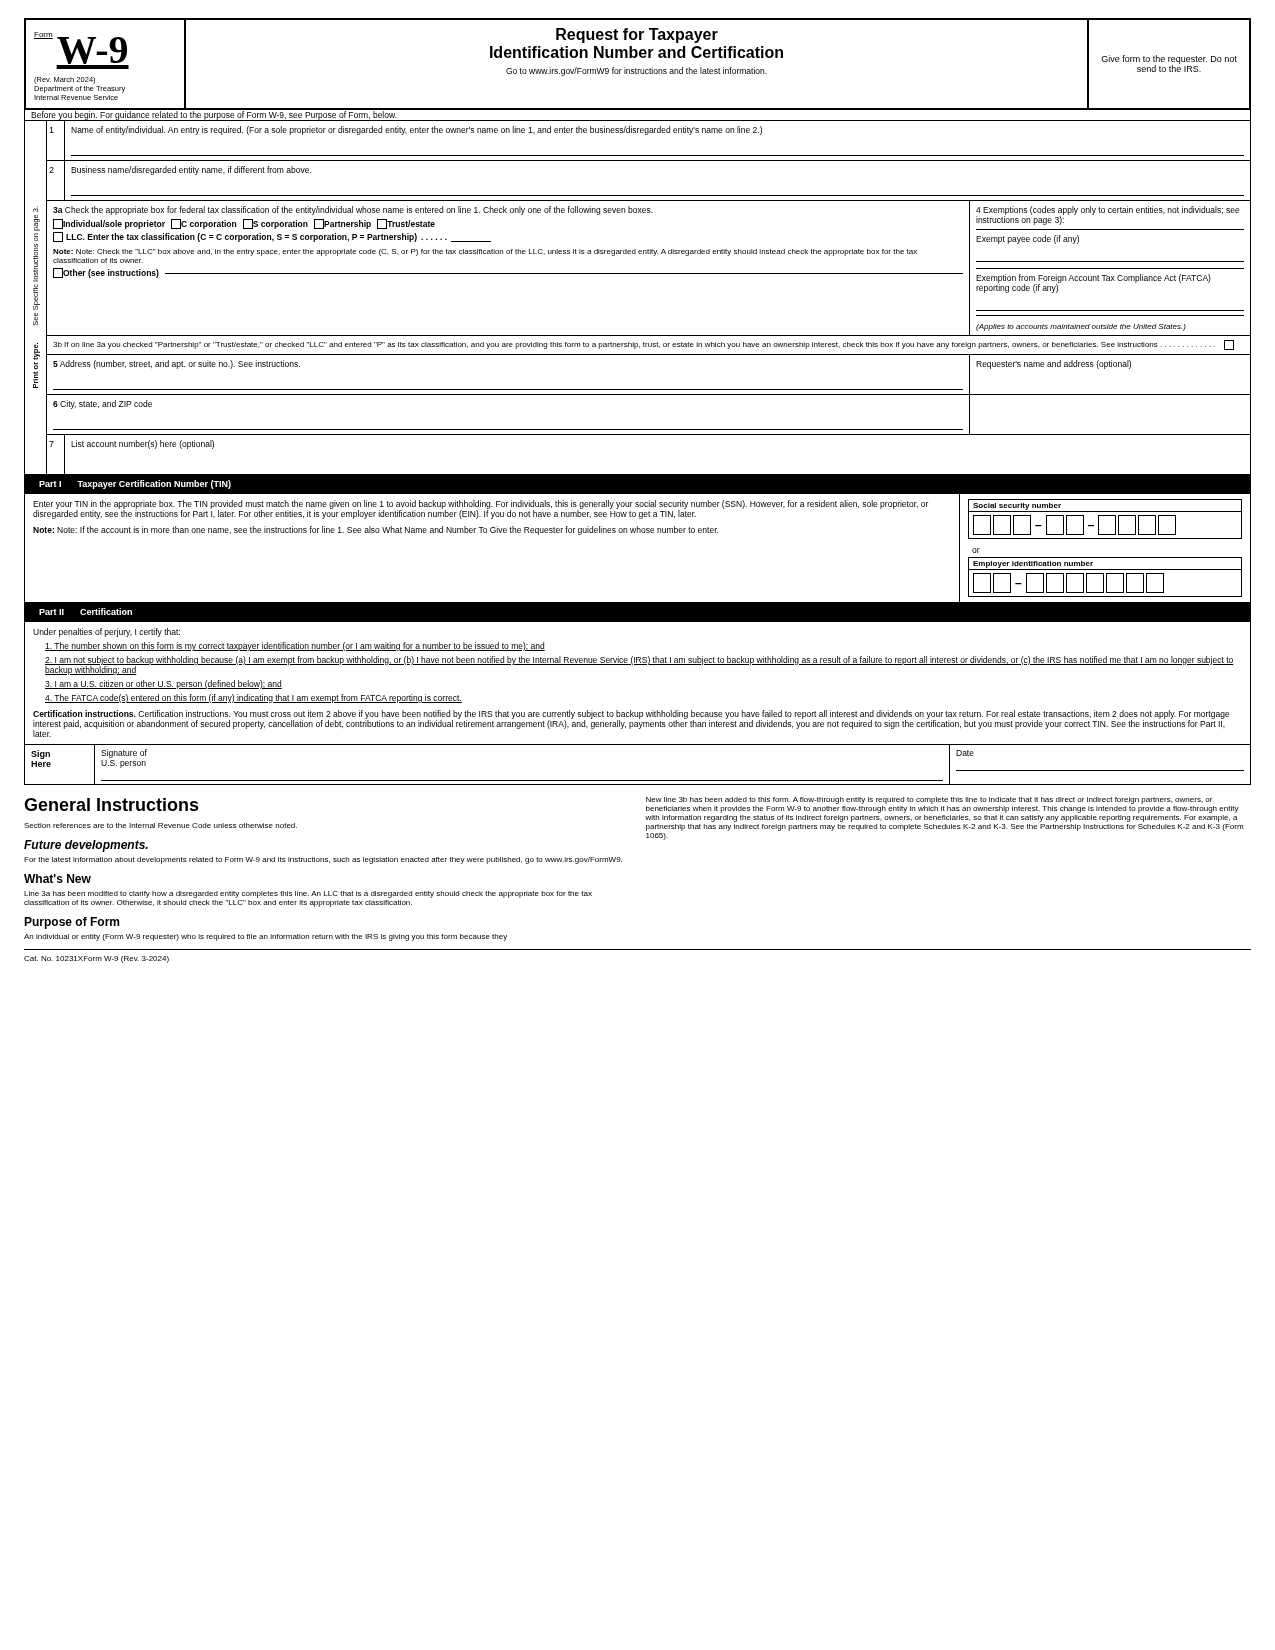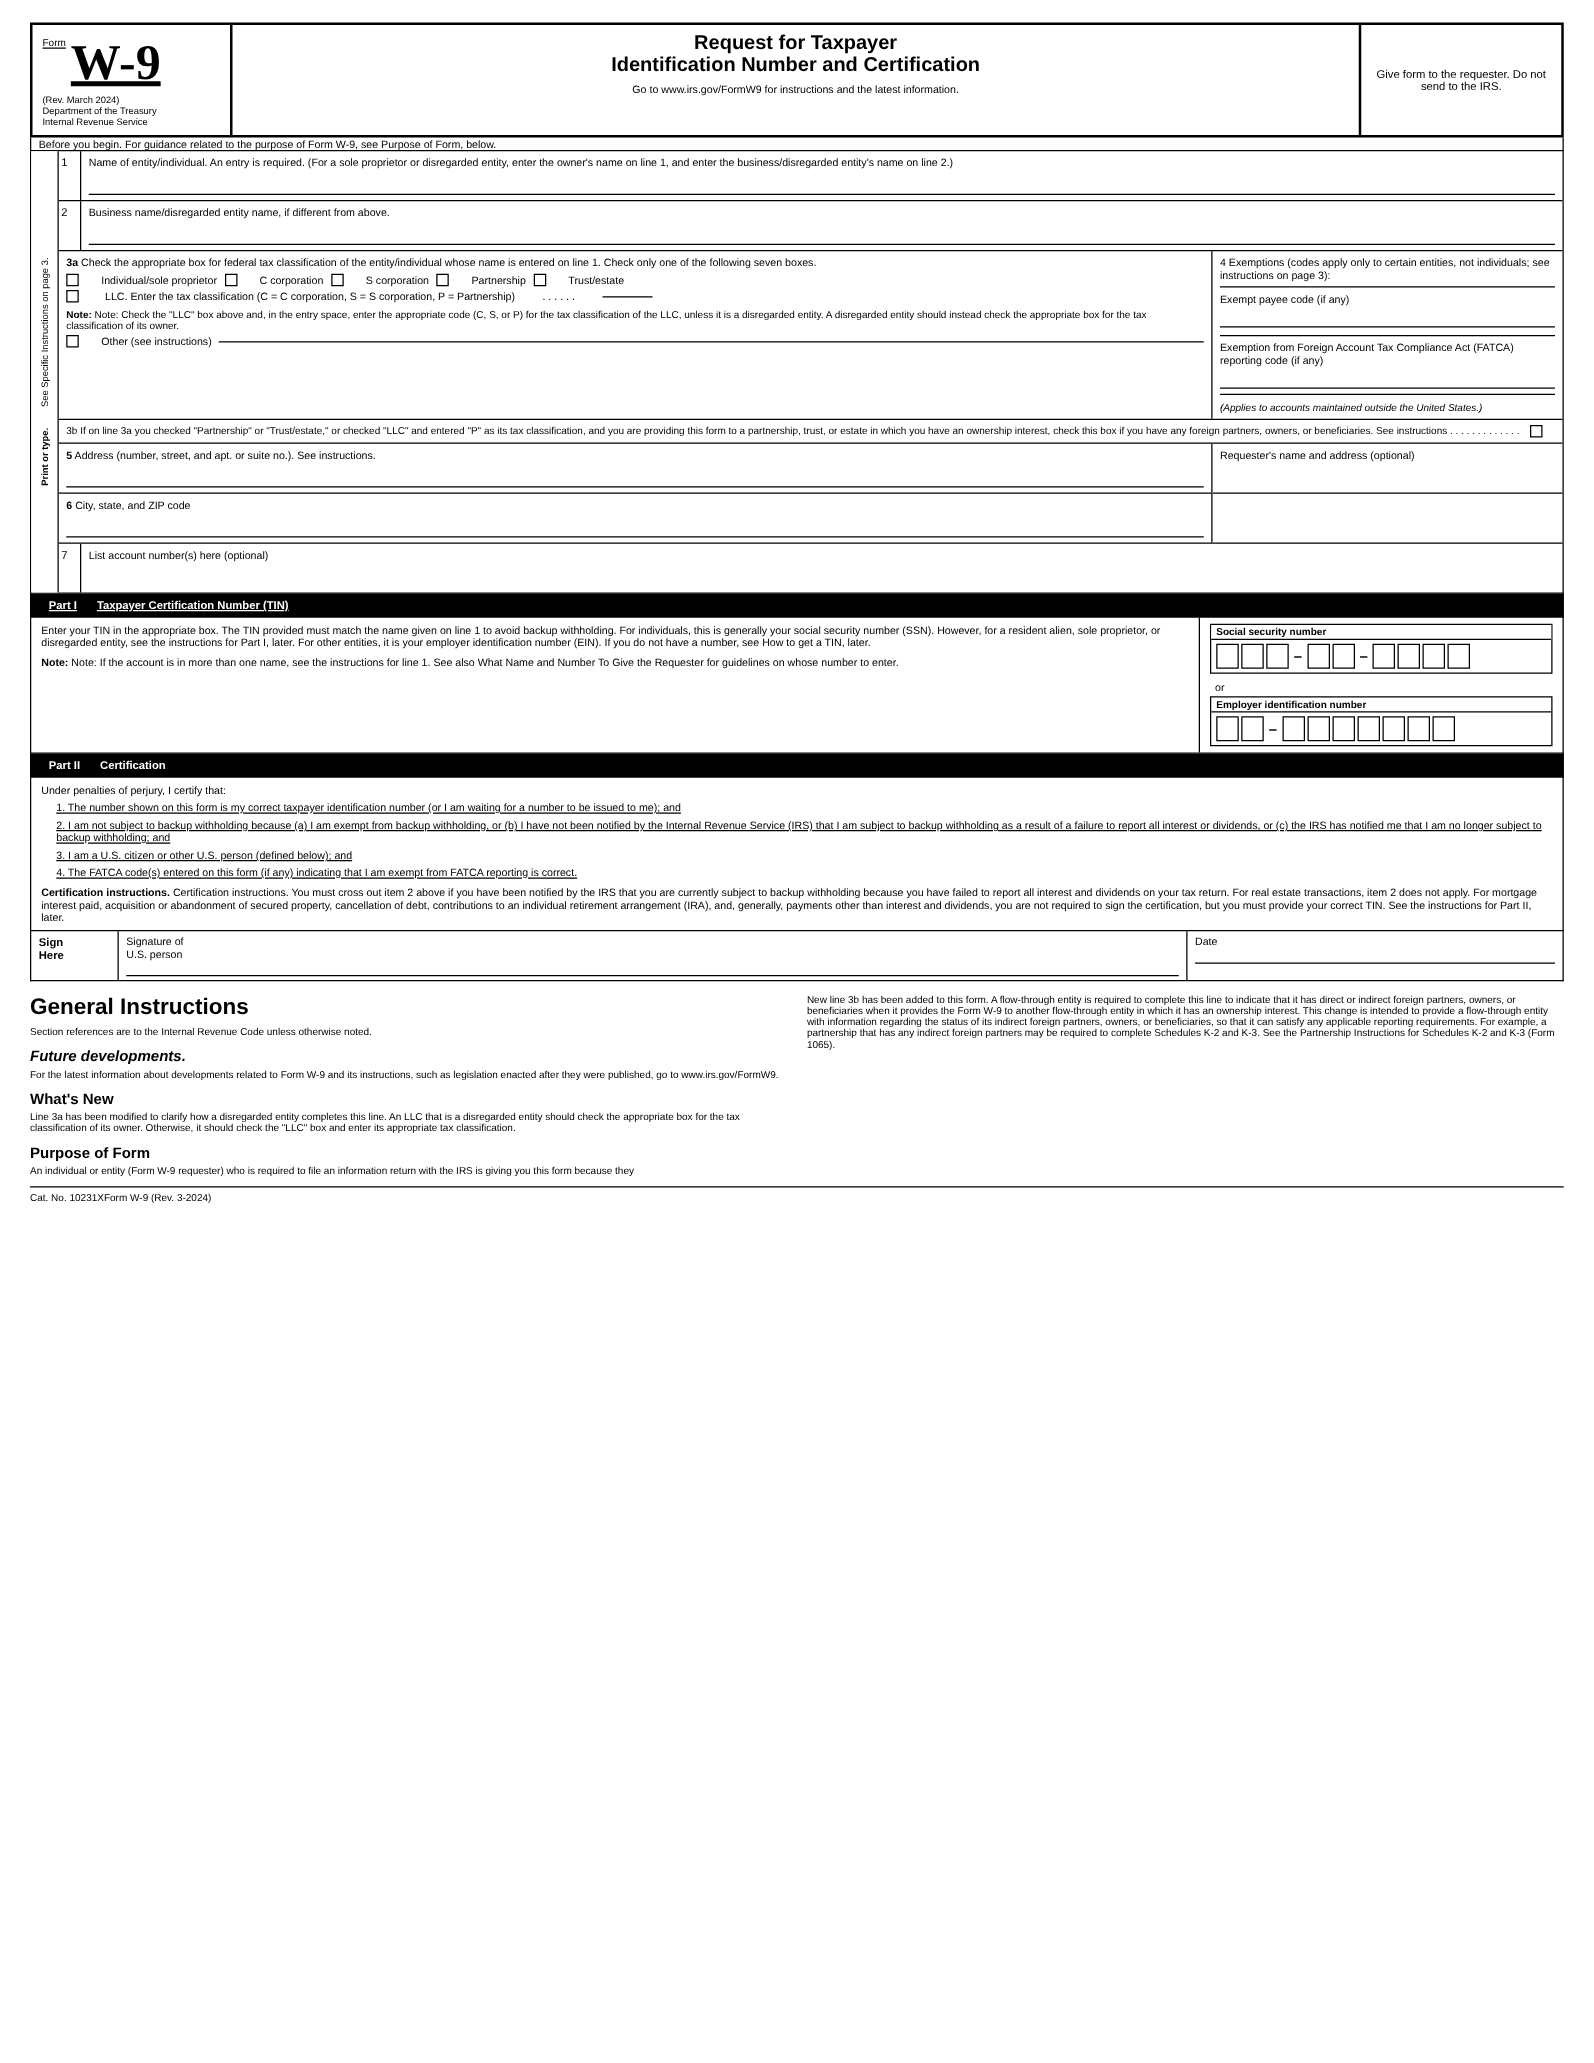--- a/index.html
+++ b/index.html
@@ -104,22 +104,22 @@
     }
     .checkbox-row {
       display: flex;
       align-items: center;
       gap: 6px;
       margin: 3px 0;
       font-size: 8.5px;
     }
     .checkbox-item {
       display: flex;
-      align-items: center;
-      gap: 18px;
+      gap: 0;
+      font-weight: bold;
     }
     .chk {
       width: 10px;
       height: 10px;
       border: 1px solid #000;
       display: inline-block;
       flex-shrink: 0;
     }
     .row3b-container {
       border-bottom: 1px solid #000;
@@ -491,21 +491,21 @@
           <div class="row-content-full">
             <div class="row-label">List account number(s) here (optional)</div>
             <div class="input-line" style="border-bottom:none;"></div>
           </div>
         </div>
 
       </div>
     </div>
   </div>
 
-  <div class="part-header" style="margin-top:0;border:1px solid #000;border-top:none;text-decoration:underline;">
+  <div class="part-header" style="margin-top:0;border:1px solid #000;border-top:none;">
     <span class="part-label">Part I</span>
     <span>Taxpayer Certification Number (TIN)</span>
   </div>
 
   <div class="part-I-area">
     <div class="part-I-left">
       <p style="margin-bottom:6px;">Enter your TIN in the appropriate box. The TIN provided must match the name given on line 1 to avoid backup withholding. For individuals, this is generally your social security number (SSN). However, for a resident alien, sole proprietor, or disregarded entity, see the instructions for Part I, later. For other entities, it is your employer identification number (EIN). If you do not have a number, see How to get a TIN, later.</p>
       <p>
         <span class="bold">Note: </span><span>Note: If the account is in more than one name, see the instructions for line 1. See also What Name and Number To Give the Requester for guidelines on whose number to enter.</span>
       </p>

